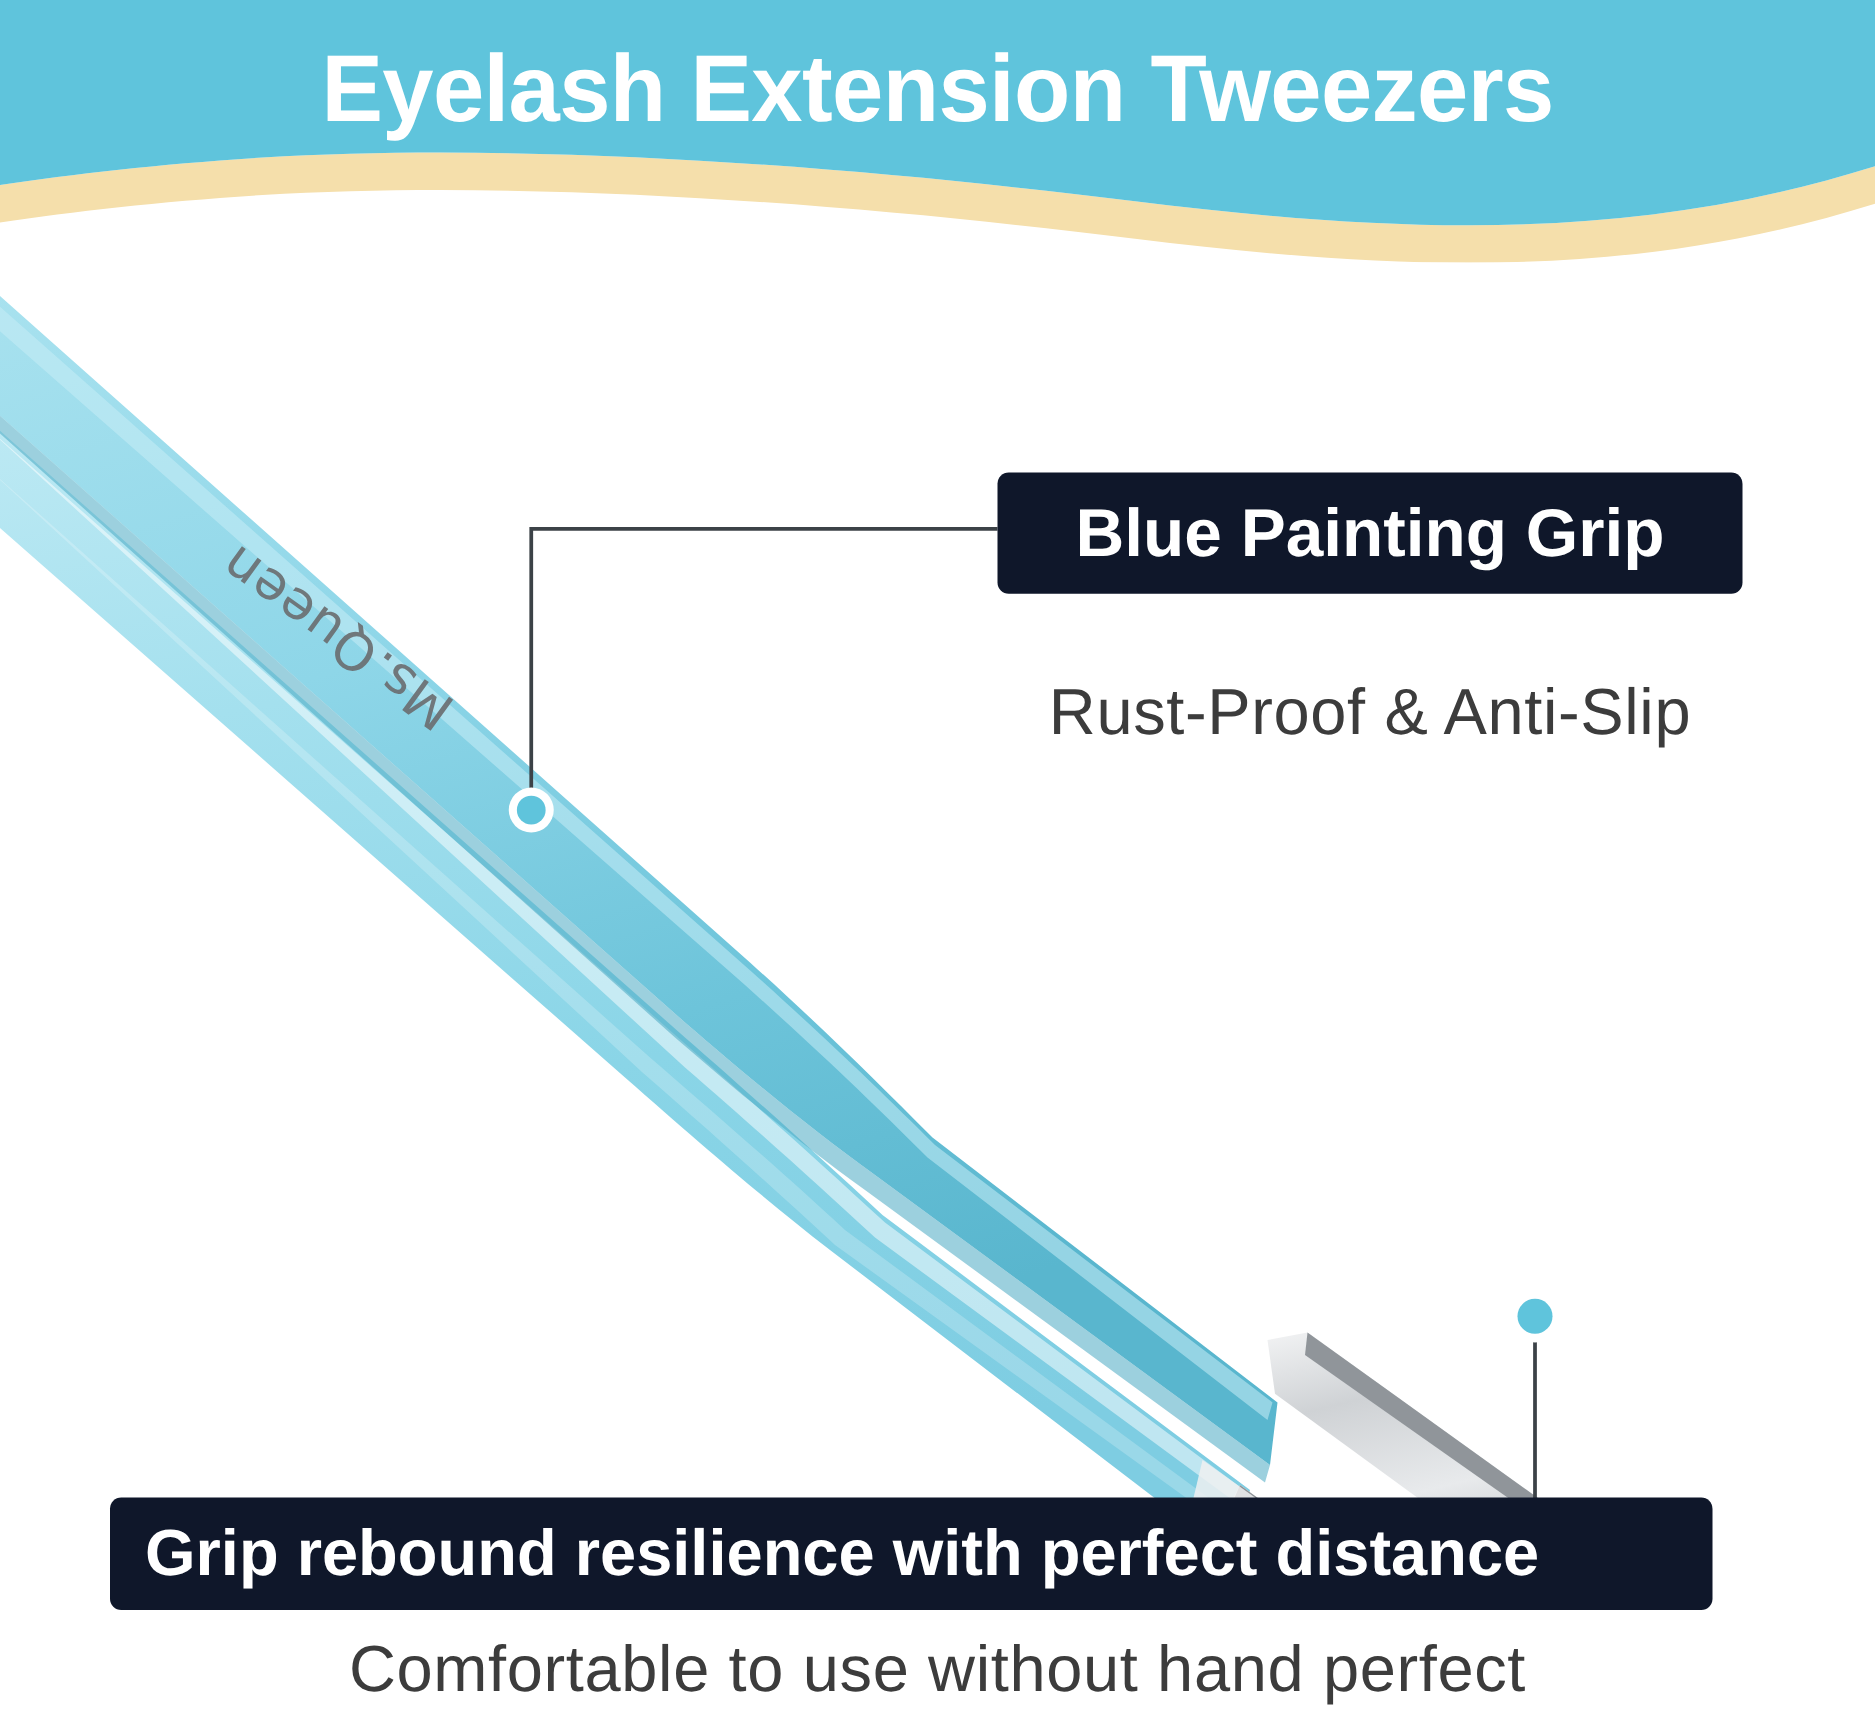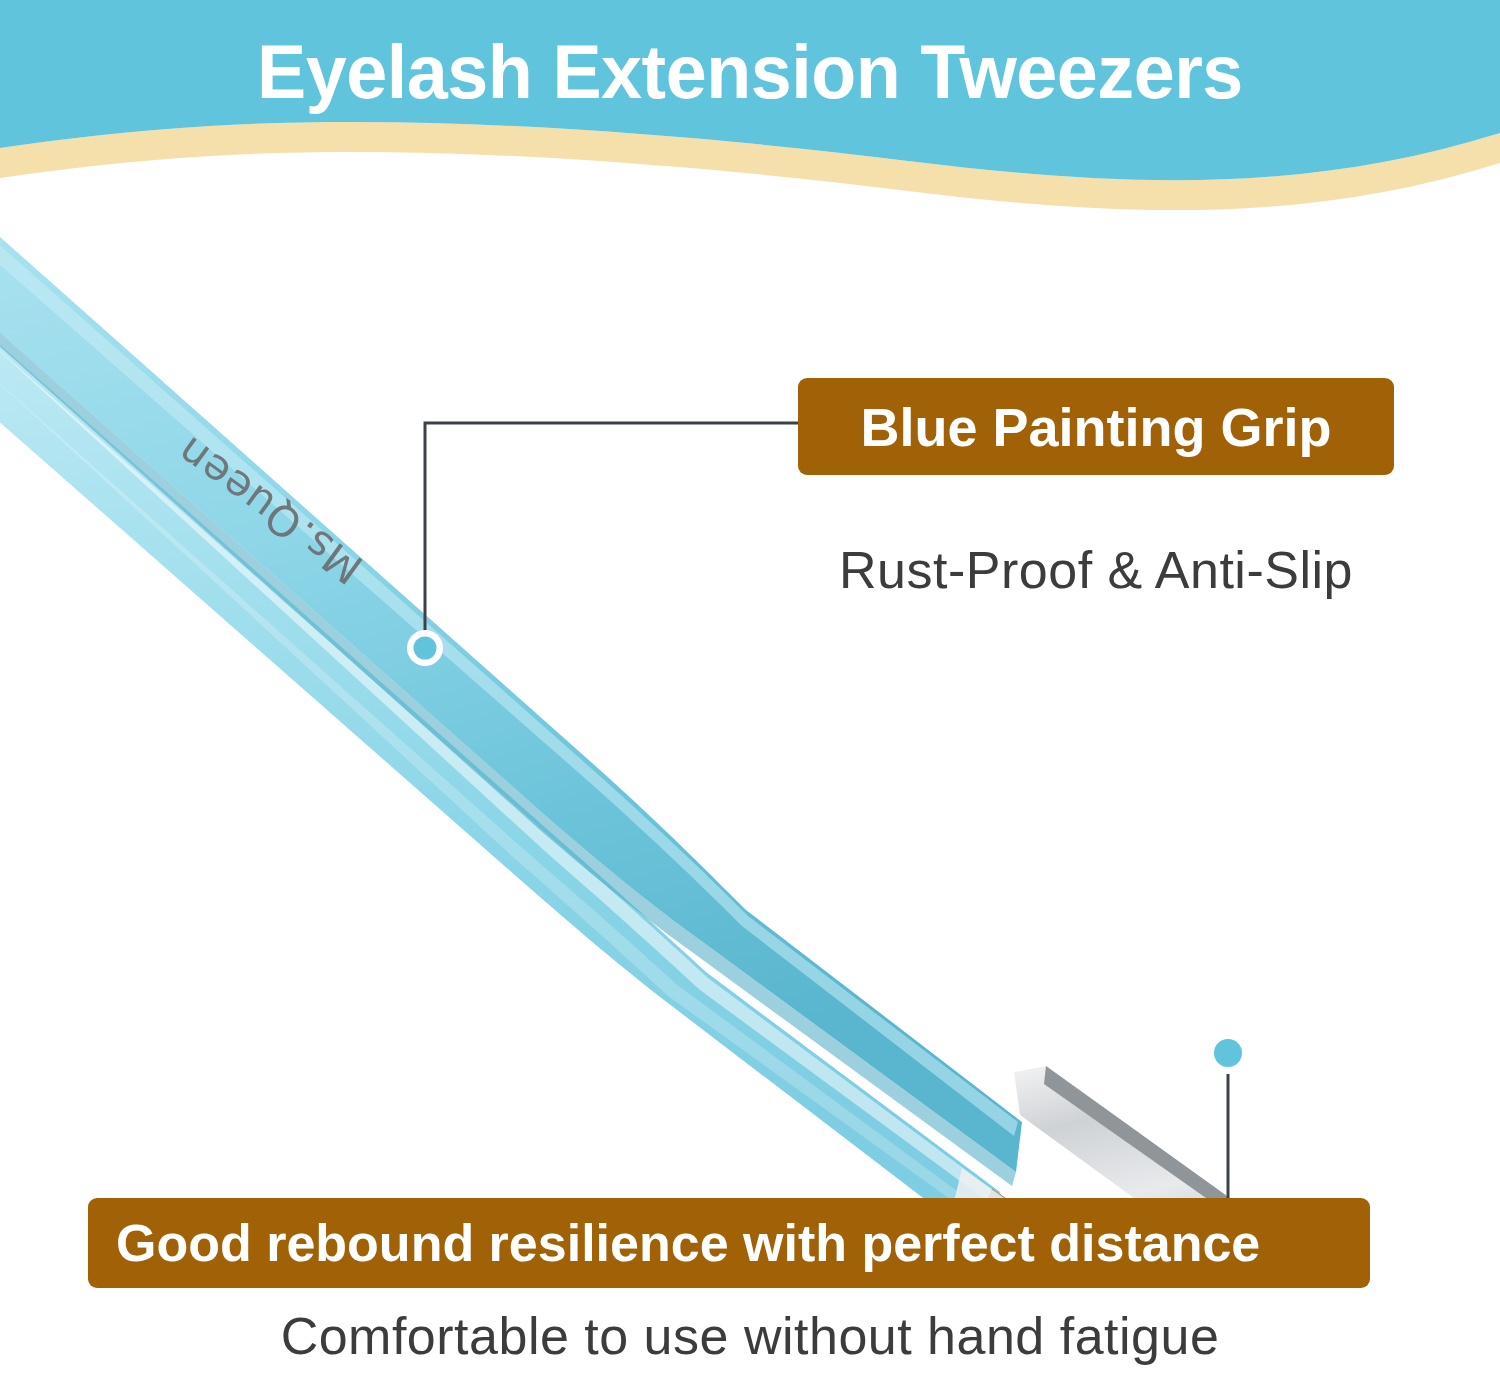--- a/index.html
+++ b/index.html
@@ -86,21 +86,21 @@
     top: 0;
     width: 1500px;
     height: 1379px;
     pointer-events: none;
   }
   #callouts svg { display: block; }
 
   
   .callout-box {
     position: absolute;
-    background: #a16207;
+    background: #0f172a;
     border-radius: 9px;
     display: flex;
     align-items: center;
     box-sizing: border-box;
     text-align: right;
   }
   .callout-box-label {
     color: #ffffff;
     font-family: "Liberation Sans Narrow", "Liberation Sans", sans-serif;
     font-weight: bold;
@@ -309,18 +309,18 @@
     </svg>
   </div>
 
   <div id="callout-grip-box" class="callout-box">
     <span class="callout-box-label">Blue Painting Grip</span>
   </div>
 
   <div id="caption-rustproof" class="sub-caption">Rust-Proof &amp; Anti-Slip</div>
 
   <div id="callout-rebound-box" class="callout-box">
-    <span class="callout-box-label">Good rebound resilience with perfect distance</span>
-  </div>
-
-  <div id="caption-comfortable" class="sub-caption">Comfortable to use without hand fatigue</div>
+    <span class="callout-box-label">Grip rebound resilience with perfect distance</span>
+  </div>
+
+  <div id="caption-comfortable" class="sub-caption">Comfortable to use without hand perfect</div>
 
 </div>
 
 </body></html>

